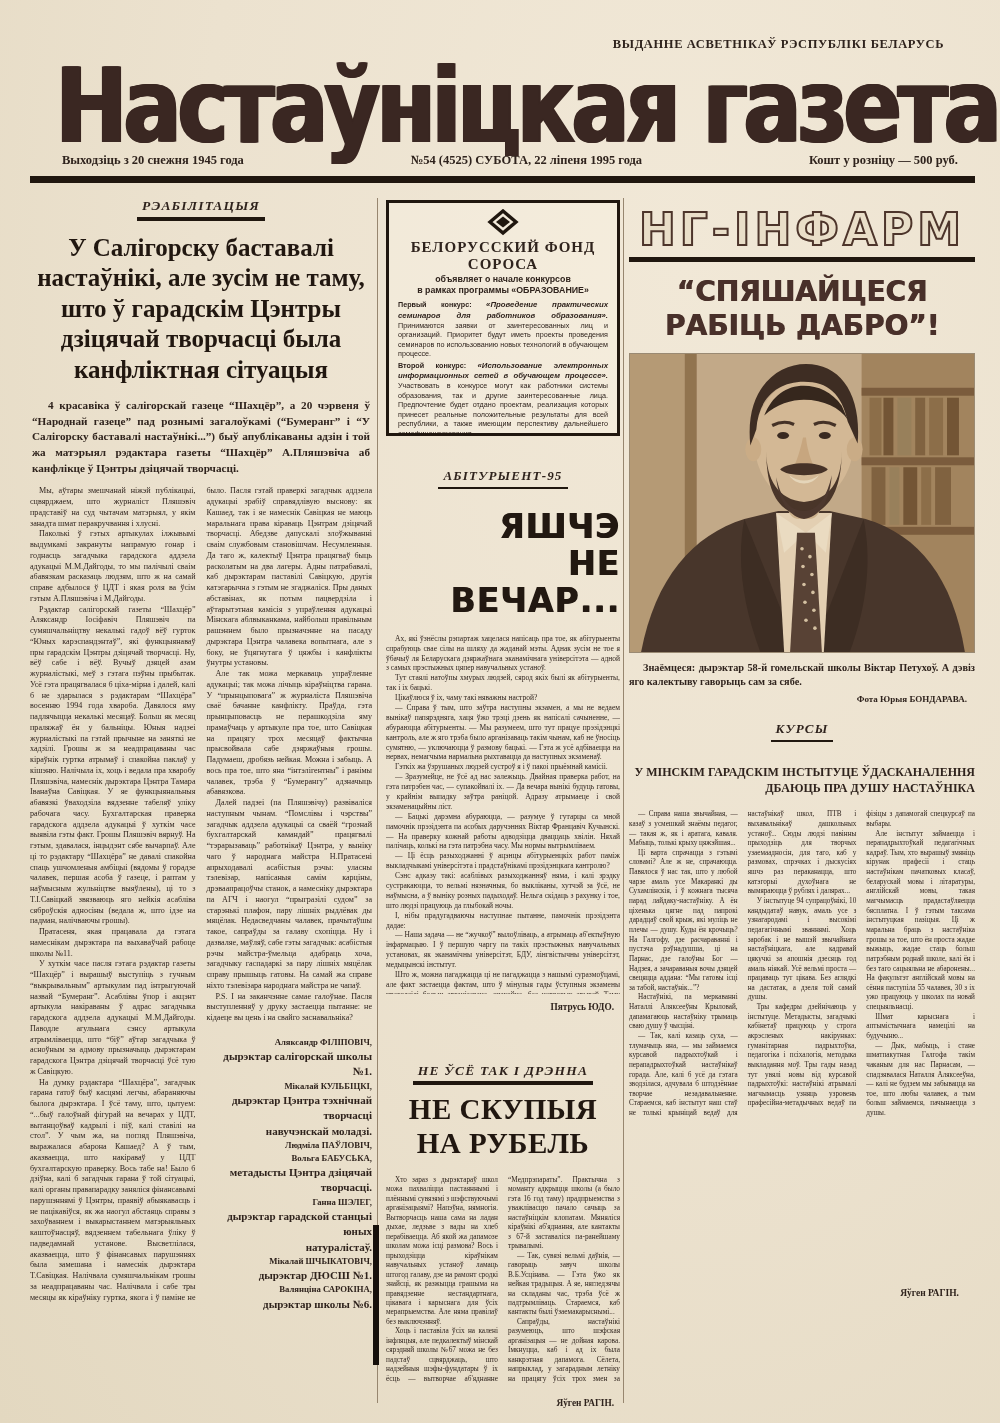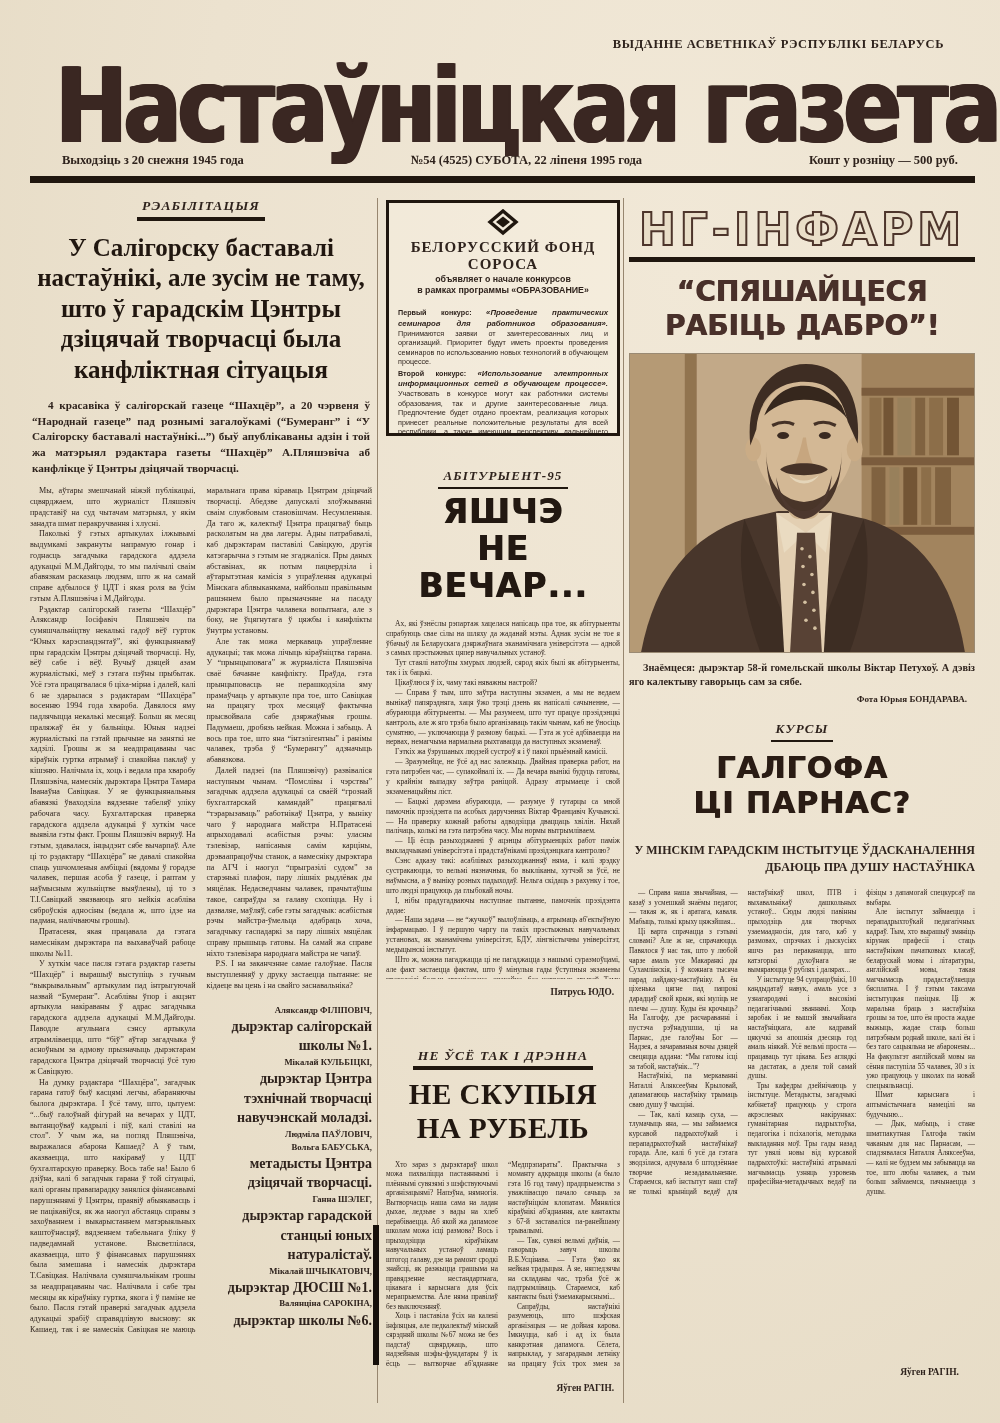--- a/index.html
+++ b/index.html
@@ -29,35 +29,35 @@
   .rubric{display:inline-block;font:bold italic 13.5px/1.3 "Liberation Serif",serif;letter-spacing:1.2px;
           border-bottom:4px solid #20170f;padding:0 5px 2px;}
   .rubric.thin{border-bottom-width:2.5px;font-size:13px;}
   .headline-1{margin:12px 4px 0;text-align:center;font:bold 25px/1.22 "Liberation Serif",serif;color:#211710;}
   .lead-1{margin:13px 2px 0;font:bold 11.2px/1.4 "Liberation Serif",serif;text-align:justify;text-indent:16px;}
   .body-cols{margin-top:10px;column-count:2;column-gap:11px;height:905px;overflow:hidden;
              font:8.1px/1.33 "Liberation Serif",serif;text-align:justify;}
   .body-cols p,.abit-body p,.rubel-body p,.kursy-body p{margin:0;text-indent:9px;}
   p.sig-first{margin-top:12px;}
   p.sig-name{font-weight:bold;text-align:right;text-indent:0;font-size:8.7px;line-height:1.5;}
-  p.sig-title{font-weight:bold;text-align:right;text-indent:0;font-size:14px;line-height:1.4;}
+  p.sig-title{font-weight:bold;text-align:right;text-indent:0;font-size:11px;line-height:1.4;}
   
   .soros{margin-top:4px;border:3px solid #20170f;height:236px;box-sizing:border-box;
          padding:6px 9px 8px;overflow:hidden;background:rgba(255,251,238,.25);}
   .soros-logo{text-align:center;height:30px;}
   .soros-org{text-align:center;font:bold 15px/1.15 "Liberation Serif",serif;letter-spacing:1px;}
   .soros-a{text-align:center;font:bold 8.8px/1.3 "Liberation Sans",sans-serif;}
-  .soros-body{margin-top:12px;font:7.2px/1.32 "Liberation Sans",sans-serif;text-align:justify;}
+  .soros-body{margin-top:4px;font:7.2px/1.32 "Liberation Sans",sans-serif;text-align:justify;}
   .soros-body p{margin:0 0 2px;text-indent:0;}
   .soros-body .bl{font-weight:bold;}
   .soros-body .bi{font-weight:bold;font-style:italic;font-size:7.8px;}
   .soros-body p.it{font-style:italic;}
   
   .mt30{margin-top:30px}.mt36{margin-top:48px}.mt14{margin-top:14px}
-  .headline-2{margin-top:5px;text-align:center;font-family:"DejaVu Sans",sans-serif;font-weight:bold;
+  .headline-2{margin-top:20px;text-align:right;font-family:"DejaVu Sans",sans-serif;font-weight:bold;
               font-size:33px;line-height:1.12;color:#221811;letter-spacing:1px;text-shadow:.8px 0 0 currentColor;}
   .abit-body{margin-top:14px;height:360px;overflow:hidden;font:7.5px/1.32 "Liberation Serif",serif;text-align:justify;}
   .byline{text-align:right;font:bold 9.3px/1.2 "Liberation Serif",serif;margin:8px 6px 0;}
   .headline-3{margin-top:8px;text-align:center;font:bold 29px/1.16 "Liberation Serif",serif;
               color:#211710;letter-spacing:.5px;}
   .rubel-body{margin-top:14px;column-count:2;column-gap:10px;height:215px;overflow:hidden;
               font:7.3px/1.3 "Liberation Serif",serif;text-align:justify;}
   
   .ng-head{margin-top:12px;text-align:center;font-family:"DejaVu Sans",sans-serif;font-weight:bold;
            font-size:44px;line-height:1;letter-spacing:4px;color:#e9dec8;-webkit-text-stroke:2px #4d352b;}
@@ -253,24 +253,20 @@
           <rect width="352" height="300" fill="#a2805c" opacity="0.10"></rect>
         </svg>
       </div>
 
       <div class="caption">Знаёмцеся: дырэктар 58-й гомельскай школы Віктар Петухоў. А дэвіз яго калектыву гаворыць сам за сябе.</div>
       <div class="credit">Фота Юрыя БОНДАРАВА.</div>
 
       <div class="rubric-line mt14">
         <span class="rubric thin">КУРСЫ</span>
       </div>
-      <div class="headline-4">
-        <div>ГАЛГОФА</div>
-        <div>ЦІ ПАРНАС?</div>
-      </div>
       <div class="subhead">У МІНСКІМ ГАРАДСКІМ ІНСТЫТУЦЕ ЎДАСКАНАЛЕННЯ ДБАЮЦЬ ПРА ДУШУ НАСТАЎНІКА</div>
       <div class="kursy-body">
           <p>— Справа наша звычайная, — казаў з усмешкай знаёмы педагог, — такая ж, як і аратага, каваля. Мабыць, толькі крыху цяжэйшая...</p>
           <p>Ці варта спрачацца з гэтымі словамі? Але ж не, спрачаюцца. Павялося ў нас так, што у любой чарзе амаль усе Макаранкі ды Сухамлінскія, і ў кожнага тысяча парад лайдаку-настаўніку. А ён ціхенька цягне пад папрокі дарадцаў свой крыж, які муліць не плечы — душу. Куды ён крочыць? На Галгофу, дзе расчараванні і пустэча рэўнадушша, ці на Парнас, дзе галоўны Бог — Надзея, а зачараваныя вочы дзяцей свецяцца аддана: “Мы гатовы ісці за табой, настаўнік...”?</p>
           <p>Настаўнікі, па меркаванні Наталлі Аляксееўны Крыловай, дапамагаюць настаўніку трымаць сваю душу ў чысціні.</p>
           <p>— Так, калі казаць суха, — тлумачыць яна, — мы займаемся курсавой падрыхтоўкай і перападрыхтоўкай настаўнікаў горада. Але, калі б усё да гэтага зводзілася, адчувала б штодзённае творчае незадавальненне. Стараемся, каб інстытут наш стаў не толькі крыніцай ведаў для настаўнікаў школ, ПТВ і выхавальнікаў дашкольных устаноў... Сюды людзі павінны прыходзіць для творчых узаемаадносін, для таго, каб у размовах, спрэчках і дыскусіях яшчэ раз пераканацца, што катэгорыі духоўнага не вымяраюцца ў рублях і далярах...</p>
           <p>У інстытуце 94 супрацоўнікі, 10 кандыдатаў навук, амаль усе з узнагародамі і высокімі педагагічнымі званнямі. Хоць заробак і не вышэй звычайнага настаўніцкага, але кадравай цякучкі за апошнія дзесяць год амаль ніякай. Усё вельмі проста — працаваць тут цікава. Без аглядкі на дастатак, а дзеля той самай душы.</p>
           <p>Тры кафедры дзейнічаюць у інстытуце. Метадысты, загадчыкі кабінетаў працуюць у строга акрэсленых накірунках: гуманітарная падрыхтоўка, педагогіка і псіхалогія, методыка выкладання моў. Тры гады назад тут увялі новы від курсавой падрыхтоўкі: настаўнікі атрымалі магчымасць узняць узровень прафесійна-метадычных ведаў па фізіцы з дапамогай спецкурсаў па выбары.</p>
           <p>Але інстытут займаецца і перападрыхтоўкай педагагічных кадраў. Тым, хто вырашыў змяніць кірунак прафесіі і стаць настаўнікам пачатковых класаў, беларускай мовы і літаратуры, англійскай мовы, такая магчымасць прадастаўляецца бясплатна. І ў гэтым таксама інстытуцкая пазіцыя. Ці ж маральна браць з настаўніка грошы за тое, што ён проста жадае выжыць, жадае стаць больш патрэбным роднай школе, калі ён і без таго сацыяльна не абаронены... На факультэт англійскай мовы на сёння паступіла 55 чалавек, 30 з іх ужо працуюць у школах па новай спецыяльнасці.</p>
           <p>Шмат карыснага і аптымістычнага намецілі на будучыню...</p>

